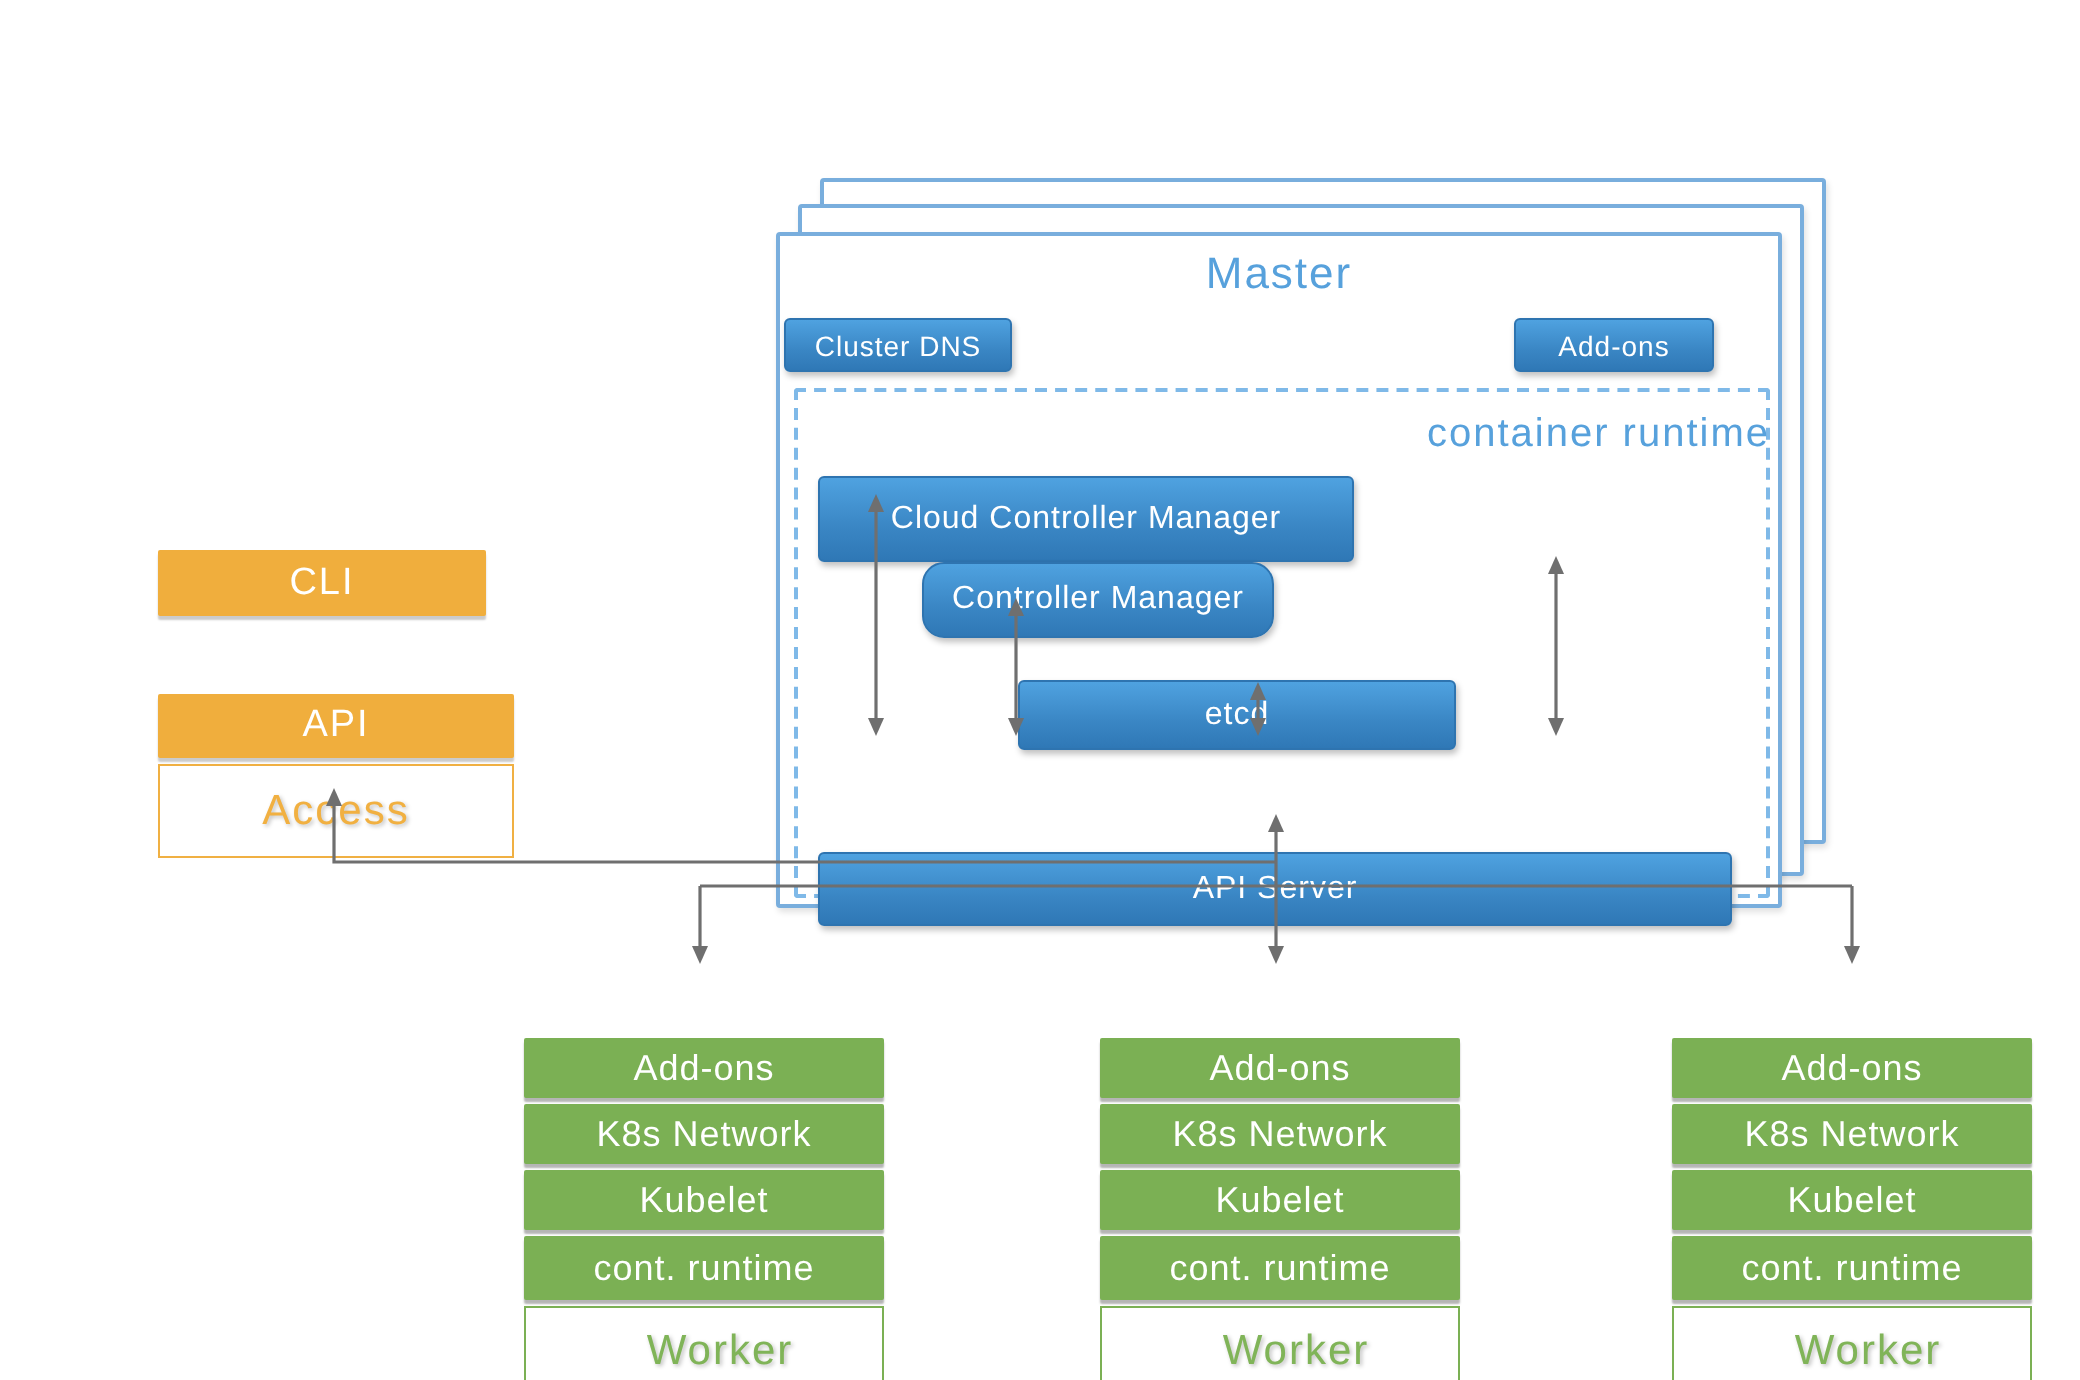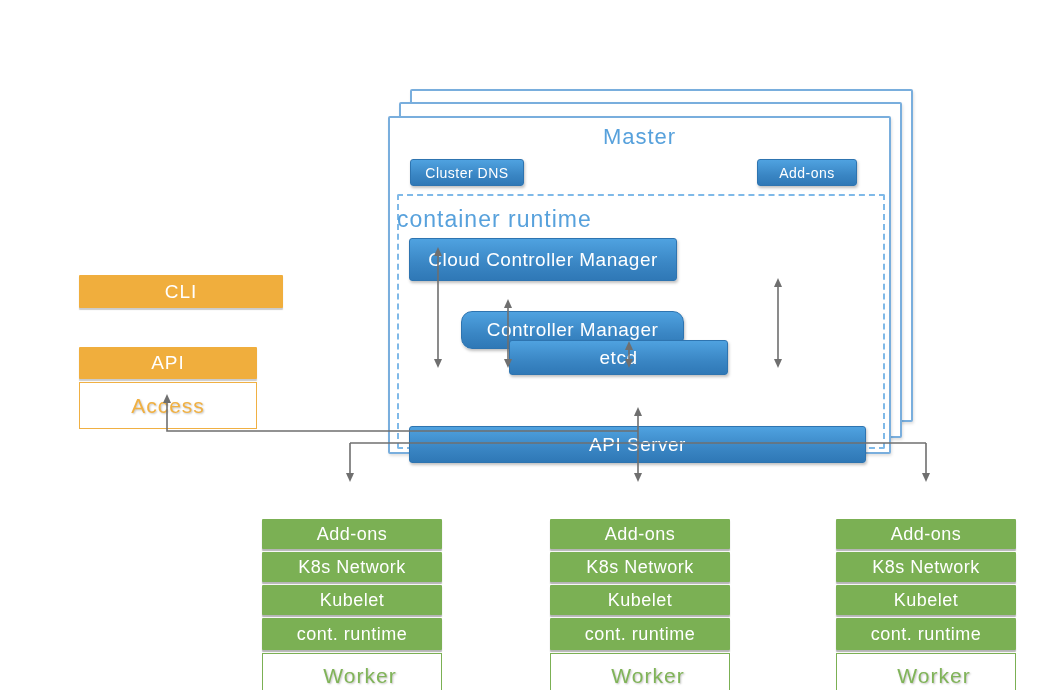--- a/index.html
+++ b/index.html
@@ -14,33 +14,33 @@
     background:#ffffff;border:2px solid #79aedd;border-radius:2px;
     box-shadow:1px 2px 3px rgba(0,0,0,0.12);
   }
   .master-title{
     color:#57a1dc;font-size:22px;letter-spacing:1px;text-align:center;font-weight:400;
   }
   .dashed-box{
     border:2px dashed #7fb9e8;border-radius:2px;background:transparent;
   }
   .runtime-title{
-    color:#57a1dc;font-size:23px;letter-spacing:1px;text-align:left;font-weight:400;
+    color:#57a1dc;font-size:20px;letter-spacing:1px;text-align:right;font-weight:400;
   }
 
   
   .blue-box{
     background:linear-gradient(180deg,#4fa2e0 0%,#3a86c4 60%,#2f78b6 100%);
     border:1px solid #2e74b0;border-radius:3px;
     box-shadow:1px 2px 3px rgba(0,0,0,0.25);
     color:#ffffff;display:flex;align-items:center;justify-content:center;
     letter-spacing:0.5px;white-space:nowrap;
   }
   .blue-sm{font-size:14px;}
-  .blue-lg{font-size:19px;}
+  .blue-lg{font-size:16px;}
 
   
   .orange-box{
     background:#f0ae3d;border-radius:1px;color:#ffffff;font-size:19px;letter-spacing:1px;
     display:flex;align-items:center;justify-content:center;
     box-shadow:0 2px 1px rgba(140,140,140,0.45);
   }
   .access-box{
     background:#ffffff;border:1px solid #f0b043;color:#f1b041;font-size:21px;letter-spacing:1px;
     display:flex;align-items:center;justify-content:center;
@@ -68,32 +68,32 @@
 <body>
 
 <div id="canvas">
 
   <div class="abs master-layer" style="left:410px;top:53px;width:503px;height:333px;"></div>
   <div class="abs master-layer" style="left:399px;top:66px;width:503px;height:336px;"></div>
   <div class="abs master-layer" style="left:388px;top:80px;width:503px;height:338px;"></div>
 
   <div class="abs master-title" style="left:388px;top:88px;width:503px;height:26px;">Master</div>
 
-  <div class="abs blue-box blue-sm" style="left:410px;top:123px;width:114px;height:27px;">Cluster DNS</div>
+  <div class="abs blue-box blue-sm" style="left:392px;top:123px;width:114px;height:27px;">Cluster DNS</div>
   <div class="abs blue-box blue-sm" style="left:757px;top:123px;width:100px;height:27px;">Add-ons</div>
 
   <div class="abs dashed-box" style="left:397px;top:158px;width:488px;height:255px;"></div>
   <div class="abs runtime-title" style="left:397px;top:170px;width:488px;height:24px;">container runtime</div>
 
   <div class="abs blue-box blue-lg" style="left:409px;top:202px;width:268px;height:43px;">Cloud Controller Manager</div>
-  <div class="abs blue-box blue-lg" style="left:461px;top:275px;width:223px;height:38px;border-radius:11px;">Controller Manager</div>
+  <div class="abs blue-box blue-lg" style="left:461px;top:245px;width:176px;height:38px;border-radius:11px;">Controller Manager</div>
   <div class="abs blue-box blue-lg" style="left:509px;top:304px;width:219px;height:35px;">etcd</div>
   <div class="abs blue-box blue-lg" style="left:409px;top:390px;width:457px;height:37px;">API Server</div>
 
-  <div class="abs orange-box" style="left:79px;top:239px;width:204px;height:33px;">CLI</div>
+  <div class="abs orange-box" style="left:79px;top:239px;width:164px;height:33px;">CLI</div>
   <div class="abs access-box" style="left:79px;top:346px;width:178px;height:47px;">Access</div>
   <div class="abs orange-box" style="left:79px;top:311px;width:178px;height:32px;">API</div>
 
   <div class="abs green-box" style="left:262px;top:483px;width:180px;height:30px;">Add-ons</div>
   <div class="abs green-box" style="left:262px;top:516px;width:180px;height:30px;">K8s Network</div>
   <div class="abs green-box" style="left:262px;top:549px;width:180px;height:30px;">Kubelet</div>
   <div class="abs green-box" style="left:262px;top:582px;width:180px;height:32px;">cont. runtime</div>
   <div class="abs worker-box" style="left:262px;top:617px;width:180px;height:46px;">Worker</div>
 
   <div class="abs green-box" style="left:550px;top:483px;width:180px;height:30px;">Add-ons</div>

